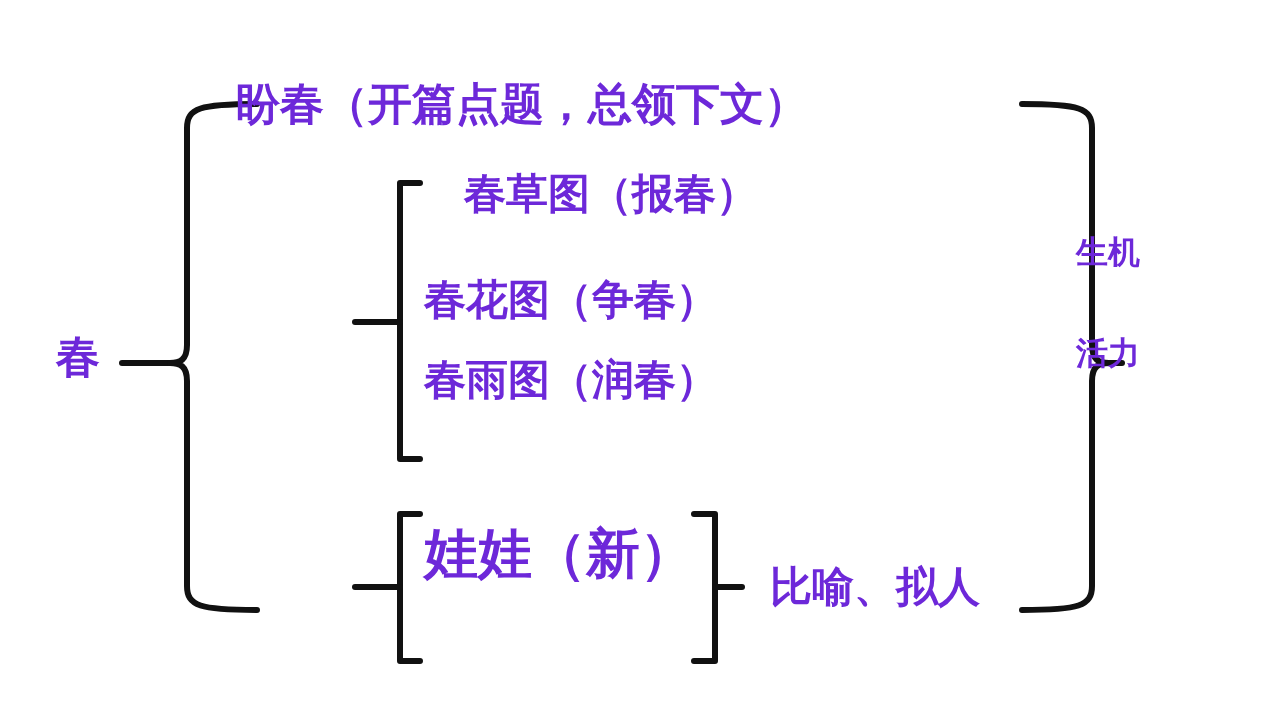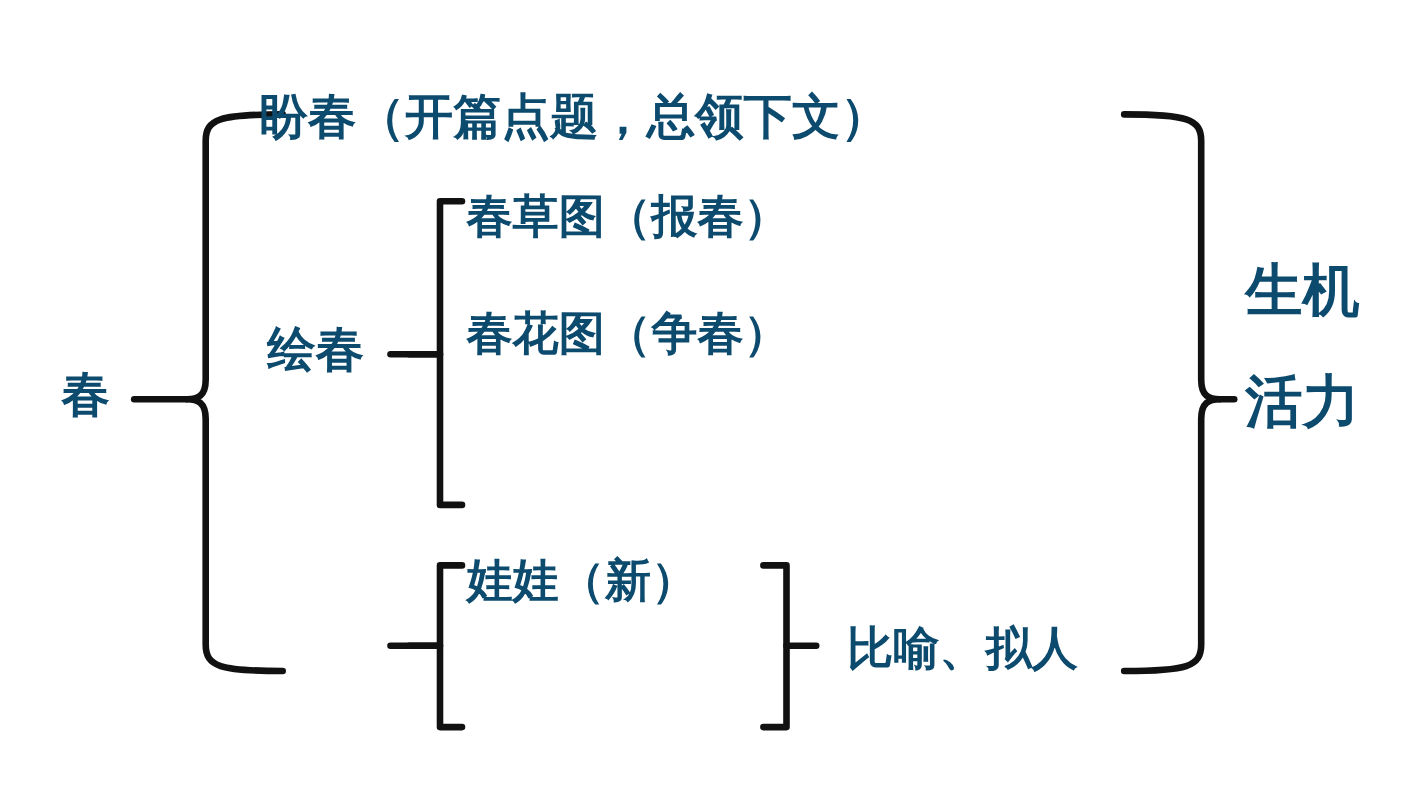--- a/index.html
+++ b/index.html
@@ -12,25 +12,25 @@
   }
   #canvas {
     position: relative;
     width: 1280px;
     height: 714px;
     background: #ffffff;
     overflow: hidden;
   }
   .txt {
     position: absolute;
-    color: #0c4a6e;
+    color: #6d28d9;
     font-weight: 700;
     white-space: nowrap;
     line-height: 1;
-    font-family: Liberation Sans, sans-serif;
+    font-family: Liberation Mono, monospace;
   }
   
   .root-label {
     font-size: 44px;
     left: 56px;
     top: 338px;
   }
   
   .lvl2 {
     font-size: 44px;
@@ -41,44 +41,45 @@
   #item-panchun {
     font-size: 44px;
     left: 236px;
     top: 85px;
   }
   
   .row5 {
     font-size: 42px;
     left: 424px;
   }
-  #m0 { top: 176px; }
+  #m0 { top: 176px; margin-left: 40px; }
   #m1 { top: 238px; margin-top: 44px; }
   #m2 { top: 300px; }
   #m3 { top: 362px; }
   #m4 { top: 424px; }
   
   .row3 {
-    font-size: 42px;
+    font-size: 54px;
     left: 424px;
+    margin-top: 24px;
   }
   #b0 { top: 507px; }
   #b1 { top: 569px; }
   #b2 { top: 631px; }
   
   #annot-bottom {
     font-size: 42px;
     left: 727px;
     top: 569px;
     margin-left: 43px;
   }
   
   .right-col {
-    font-size: 52px;
-    left: 1132px;
+    font-size: 32px;
+    left: 1076px;
   }
   #r0 { top: 239px; }
   #r1 { top: 340px; }
   #r2 { top: 424px; }
 
   svg.lines {
     position: absolute;
     left: 0;
     top: 0;
     width: 1280px;
@@ -141,24 +142,24 @@
              C 1092 606 1079 610 1022 610"></path>
 
     <path d="M 1109 363 L 1122 363"></path>
 
   </svg>
 
   <div class="txt root-label">春</div>
 
   <div class="txt" id="item-panchun">盼春（开篇点题，总领下文）</div>
 
-  <div class="txt lvl2" id="label-huichun">绘春</div>
 
   <div class="txt row5" id="m0">春草图（报春）</div>
   <div class="txt row5" id="m1">春花图（争春）</div>
+  <div class="txt row5" id="m3">春雨图（润春）</div>
 
 
   <div class="txt row3" id="b0">娃娃（新）</div>
 
   <div class="txt" id="annot-bottom">比喻、拟人</div>
 
   <div class="txt right-col" id="r0">生机</div>
   <div class="txt right-col" id="r1">活力</div>
 
 </div>

